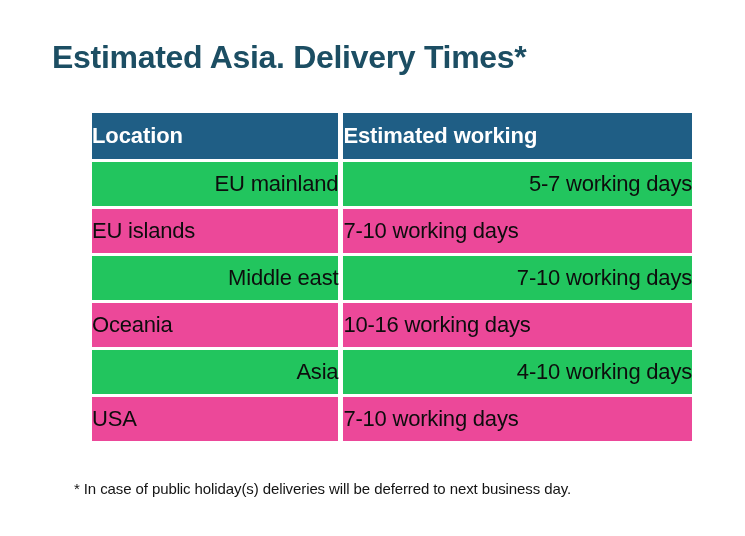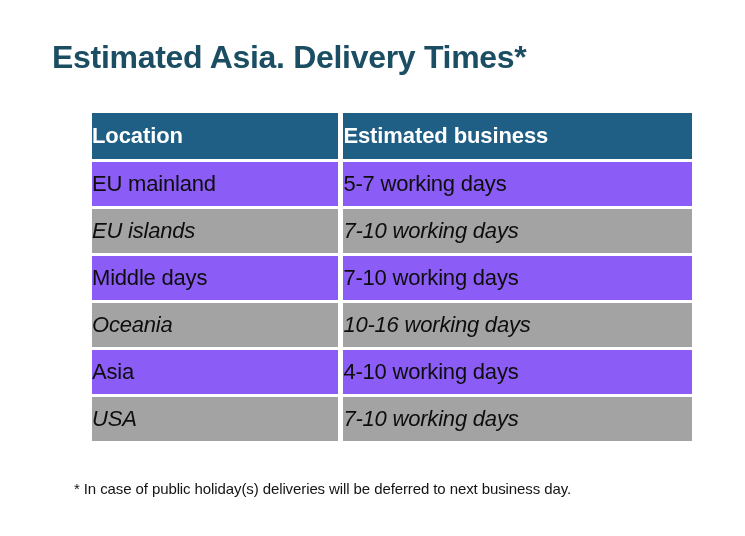--- a/index.html
+++ b/index.html
@@ -84,27 +84,27 @@
     font-size: 22px;
     font-weight: normal;
     color: #0d0d0d;
     text-align: left;
     border-top: 3px solid #ffffff;
     letter-spacing: -0.2px;
   }
 
   .body-row.row-odd .cell-loc,
   .body-row.row-odd .cell-est {
-    background: #8b5cf6;
+    background: #22c55e;
+    text-align: right;
   }
 
   .body-row.row-even .cell-loc,
   .body-row.row-even .cell-est {
-    background: #a3a3a3;
-    font-style: italic;
+    background: #ec4899;
   }
 
   .footnote {
     position: absolute;
     left: 74px;
     top: 480px;
     font-size: 15px;
     color: #141414;
     white-space: nowrap;
     letter-spacing: -0.1px;
@@ -114,34 +114,34 @@
 <body>
 
 <div class="page">
 
   <div class="page-title">Estimated Asia. Delivery Times*</div>
 
   <table class="delivery-table">
     <thead>
       <tr class="head-row">
         <th class="cell-loc">Location</th>
-        <th class="cell-est">Estimated business</th>
+        <th class="cell-est">Estimated working</th>
       </tr>
     </thead>
     <tbody>
       <tr class="body-row row-odd">
         <td class="cell-loc">EU mainland</td>
         <td class="cell-est">5-7 working days</td>
       </tr>
       <tr class="body-row row-even">
         <td class="cell-loc">EU islands</td>
         <td class="cell-est">7-10 working days</td>
       </tr>
       <tr class="body-row row-odd">
-        <td class="cell-loc">Middle days</td>
+        <td class="cell-loc">Middle east</td>
         <td class="cell-est">7-10 working days</td>
       </tr>
       <tr class="body-row row-even">
         <td class="cell-loc">Oceania</td>
         <td class="cell-est">10-16 working days</td>
       </tr>
       <tr class="body-row row-odd">
         <td class="cell-loc">Asia</td>
         <td class="cell-est">4-10 working days</td>
       </tr>

